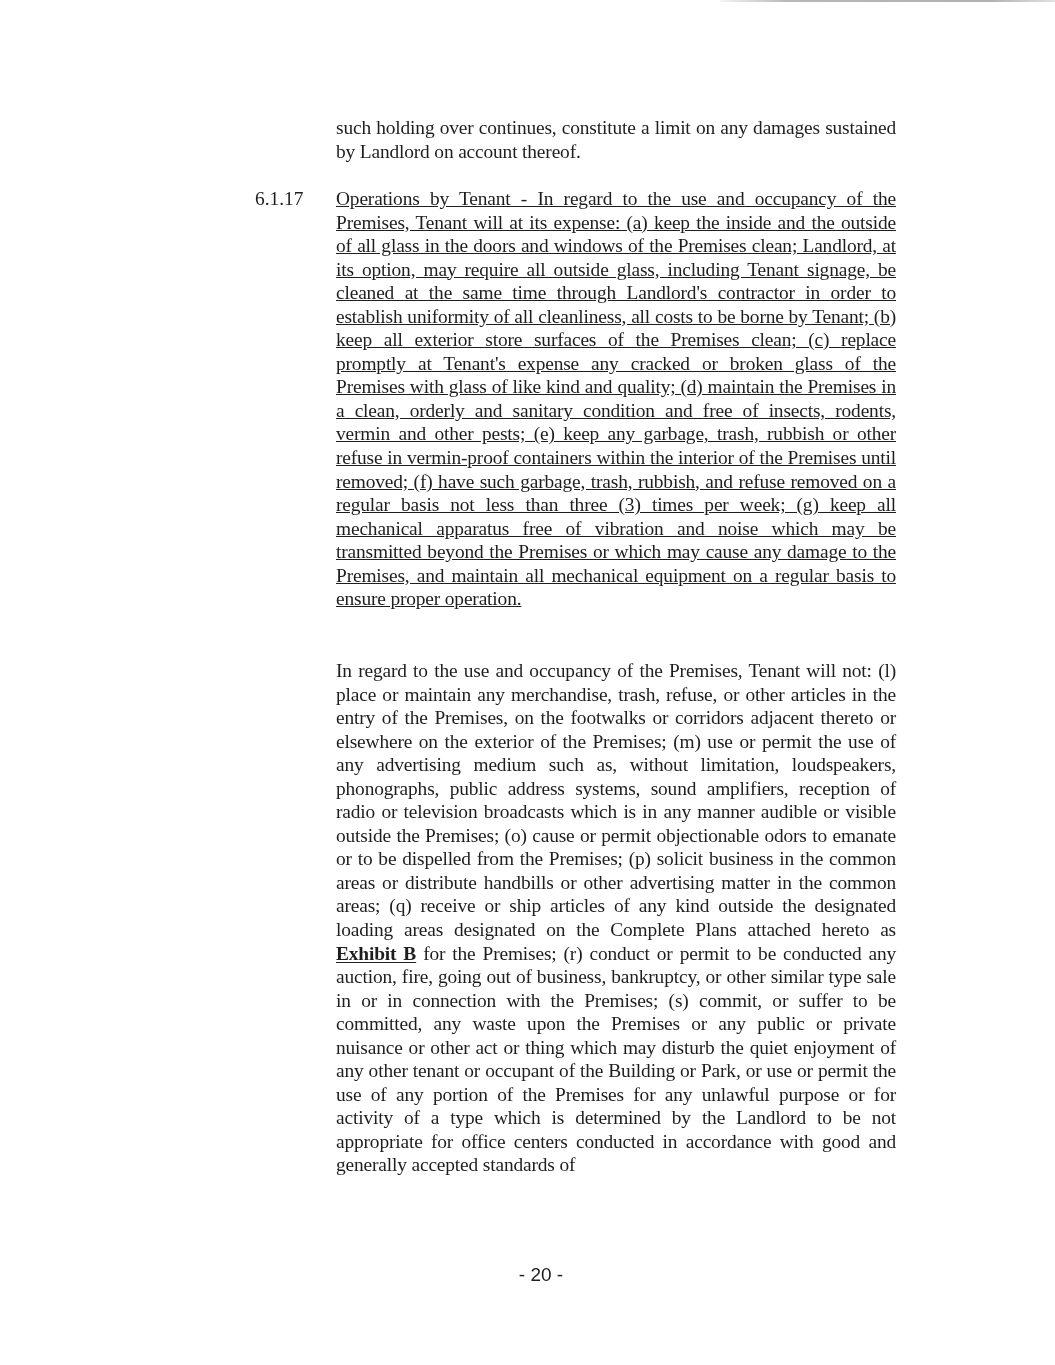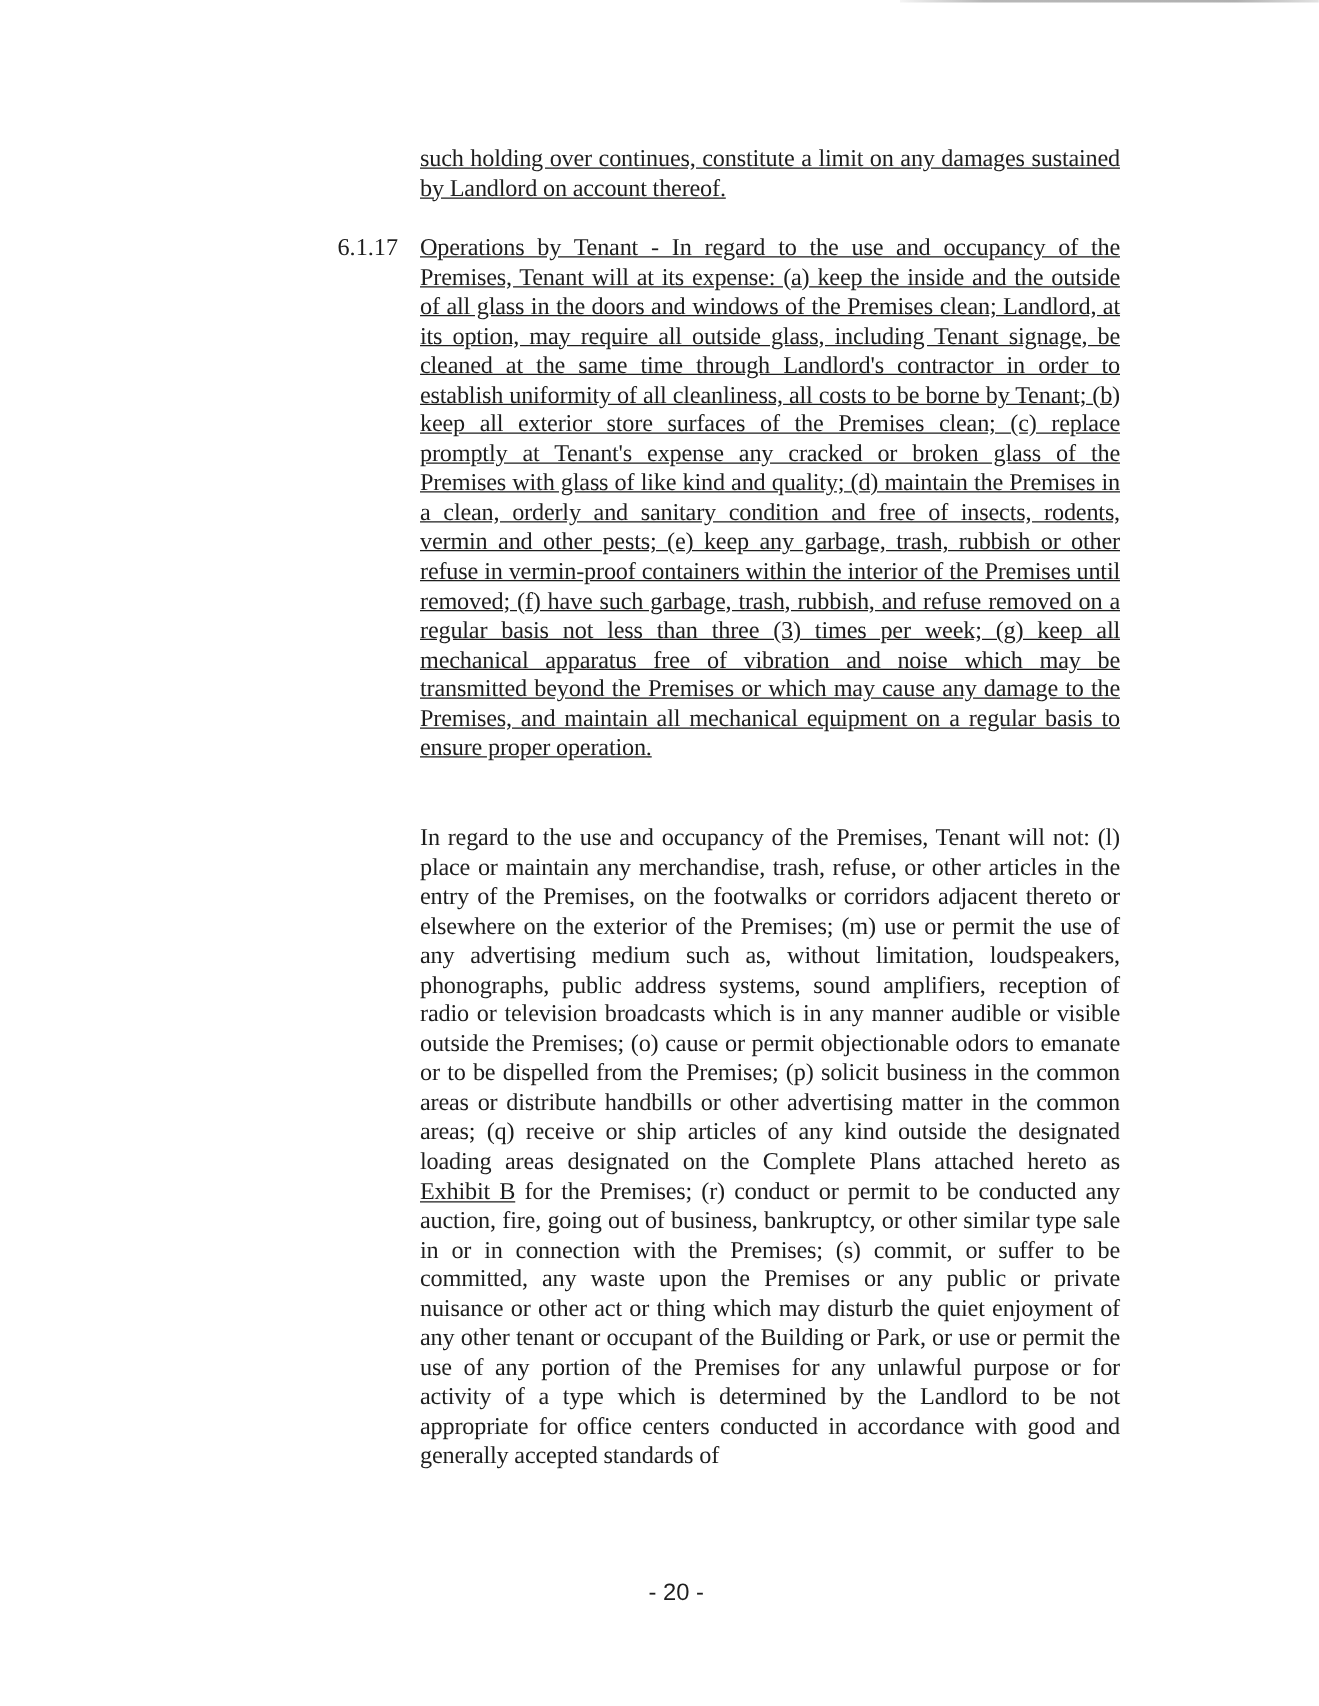--- a/index.html
+++ b/index.html
@@ -14,26 +14,26 @@
   }
   .block {
     position: absolute; left: 336px; width: 560px;
     font-size: 19.4px; line-height: 23.55px;
     text-align: justify; text-align-last: left;
     letter-spacing: -0.15px;
   }
   .block p { margin: 0; }
   .sec-num {
     position: absolute; left: 255px; top: 187px;
-    font-size: 19.4px; line-height: 23.55px; margin-left: 15px;
+    font-size: 19.4px; line-height: 23.55px;
   }
-  #cont { top: 116px; text-decoration: underline; }
+  #cont { top: 116px; }
   #op { top: 187px; text-decoration: underline; }
   #not { top: 659px; }
-  .u { text-decoration: underline; text-underline-offset: 2px; }
+  .u { text-decoration: underline; text-underline-offset: 2px; font-weight: bold; }
   .page-num {
     position: absolute; top: 1264px; left: 0; width: 1055px;
     text-align: center;
     font-family: "Liberation Sans", "DejaVu Sans", sans-serif;
     font-size: 19px; padding-left: 27px; box-sizing: border-box;
   }
 </style>
 </head>
 <body>
 

